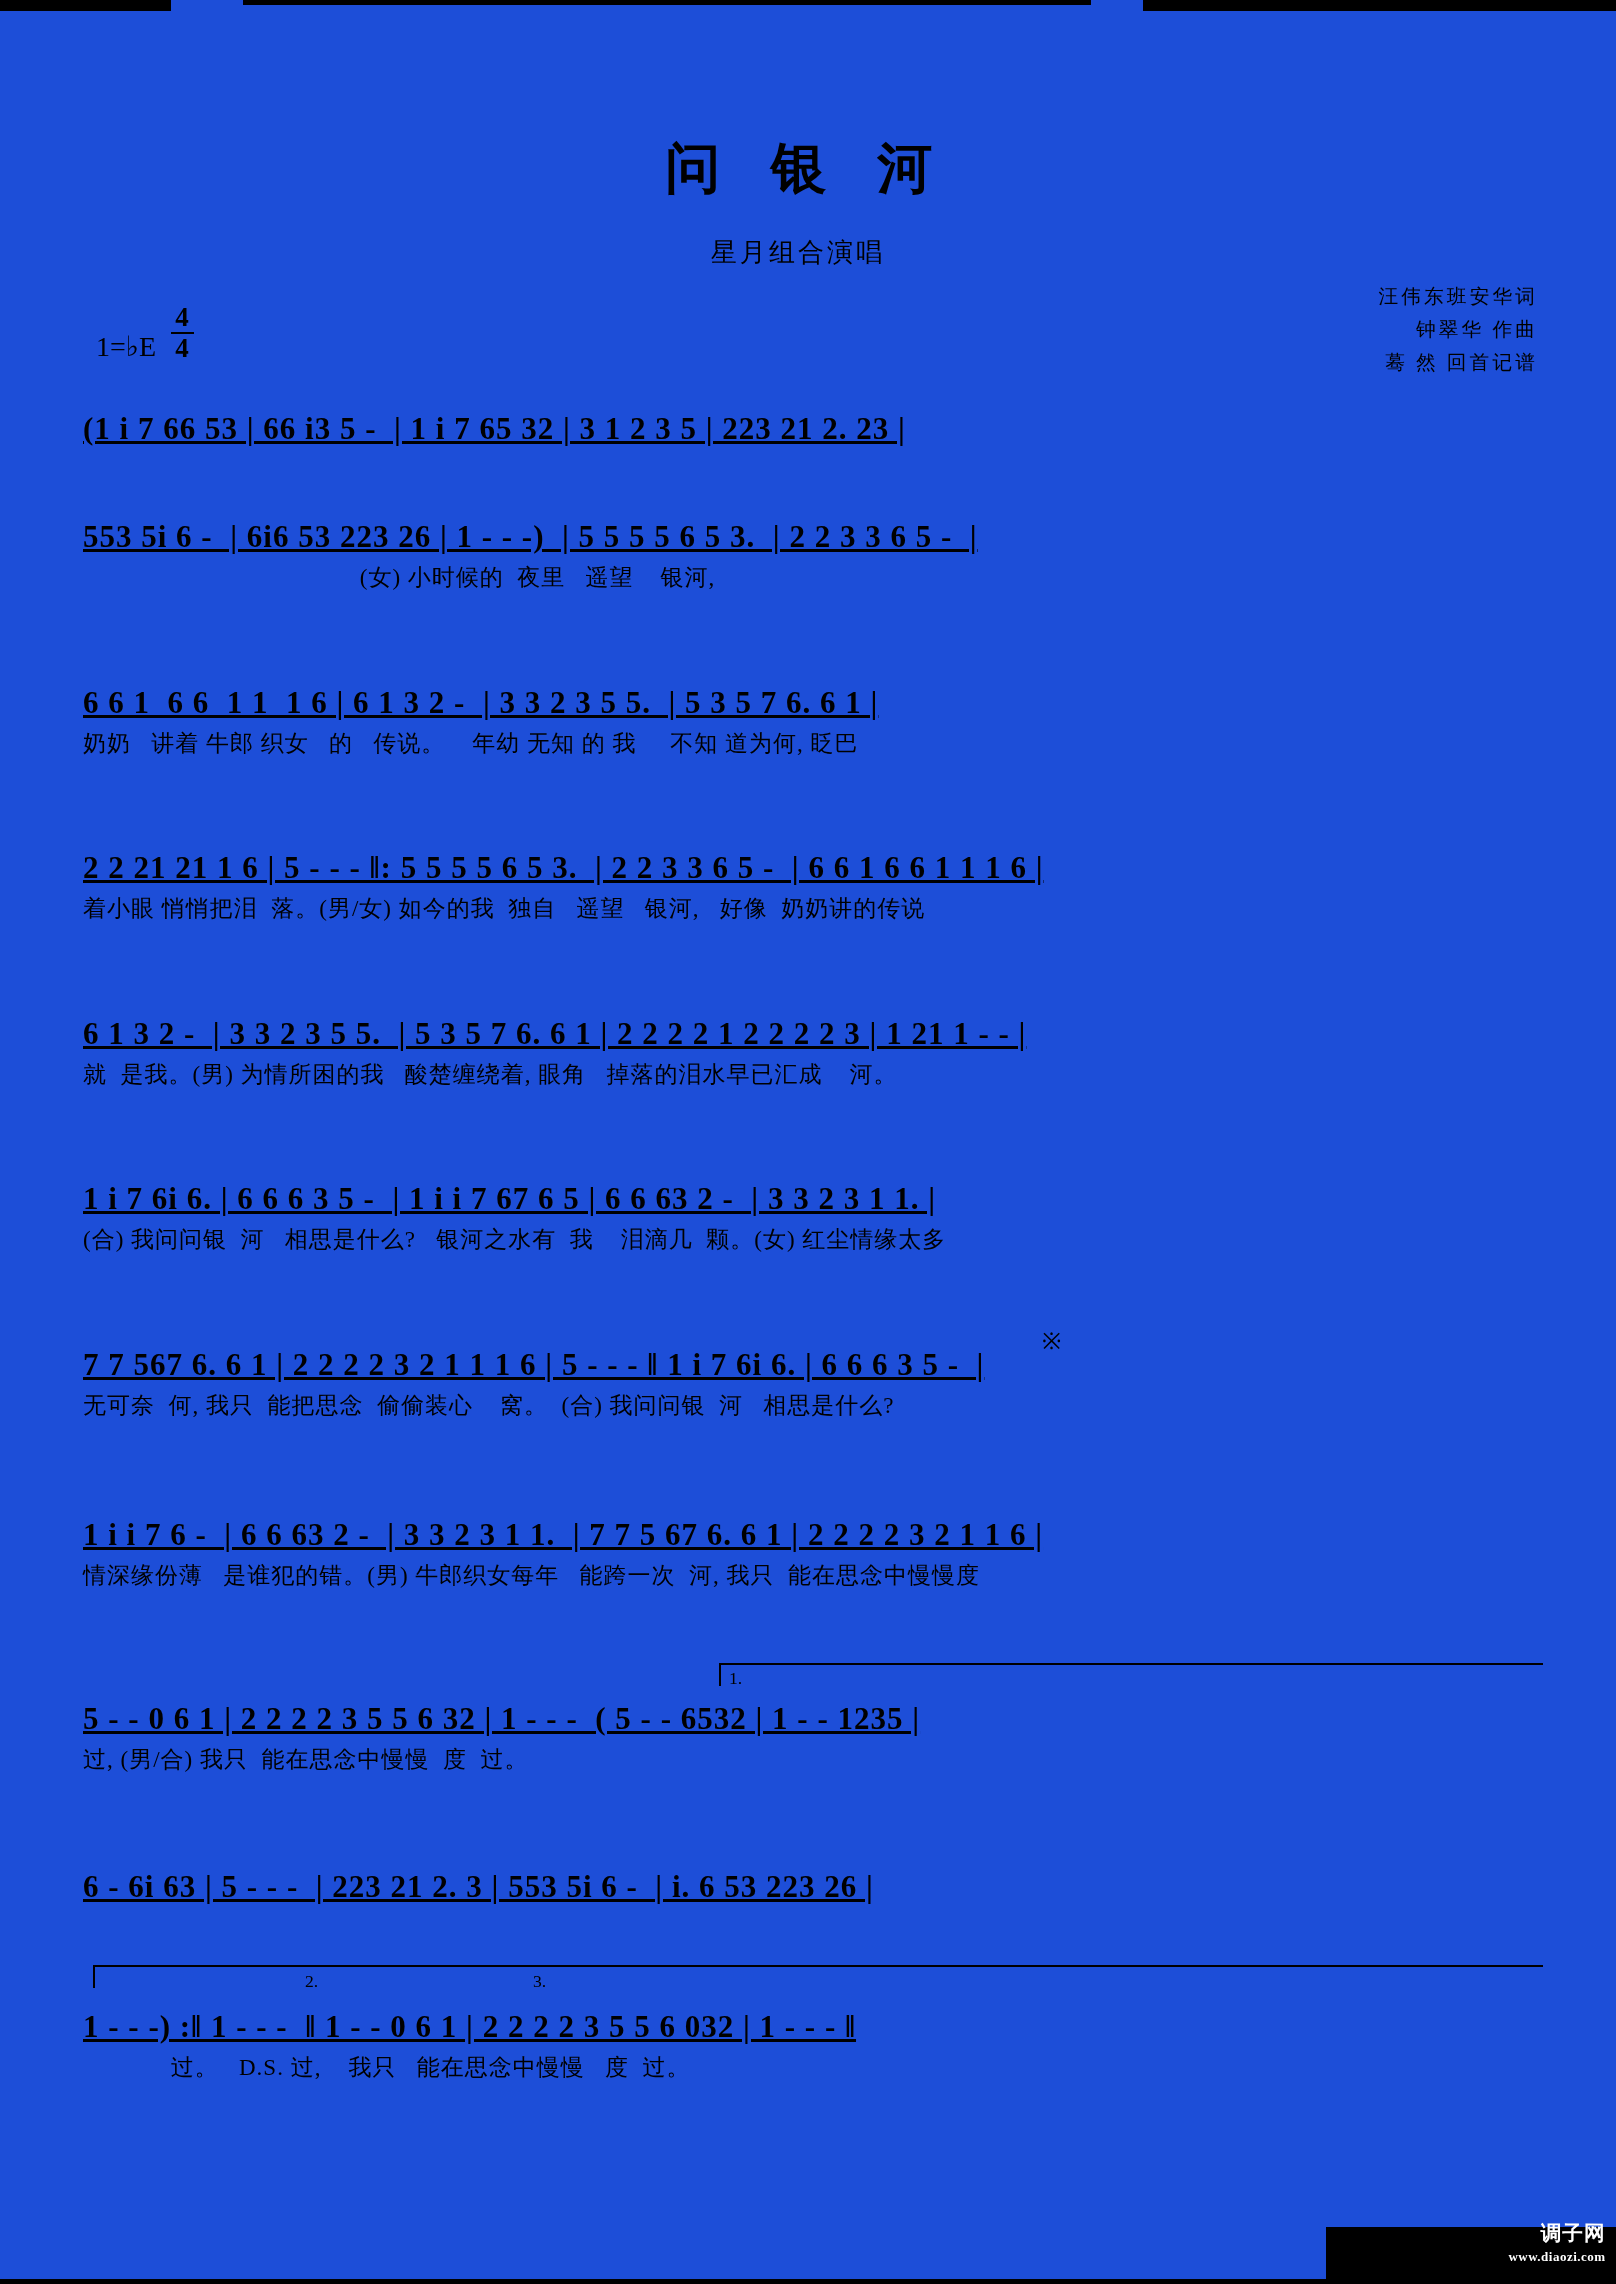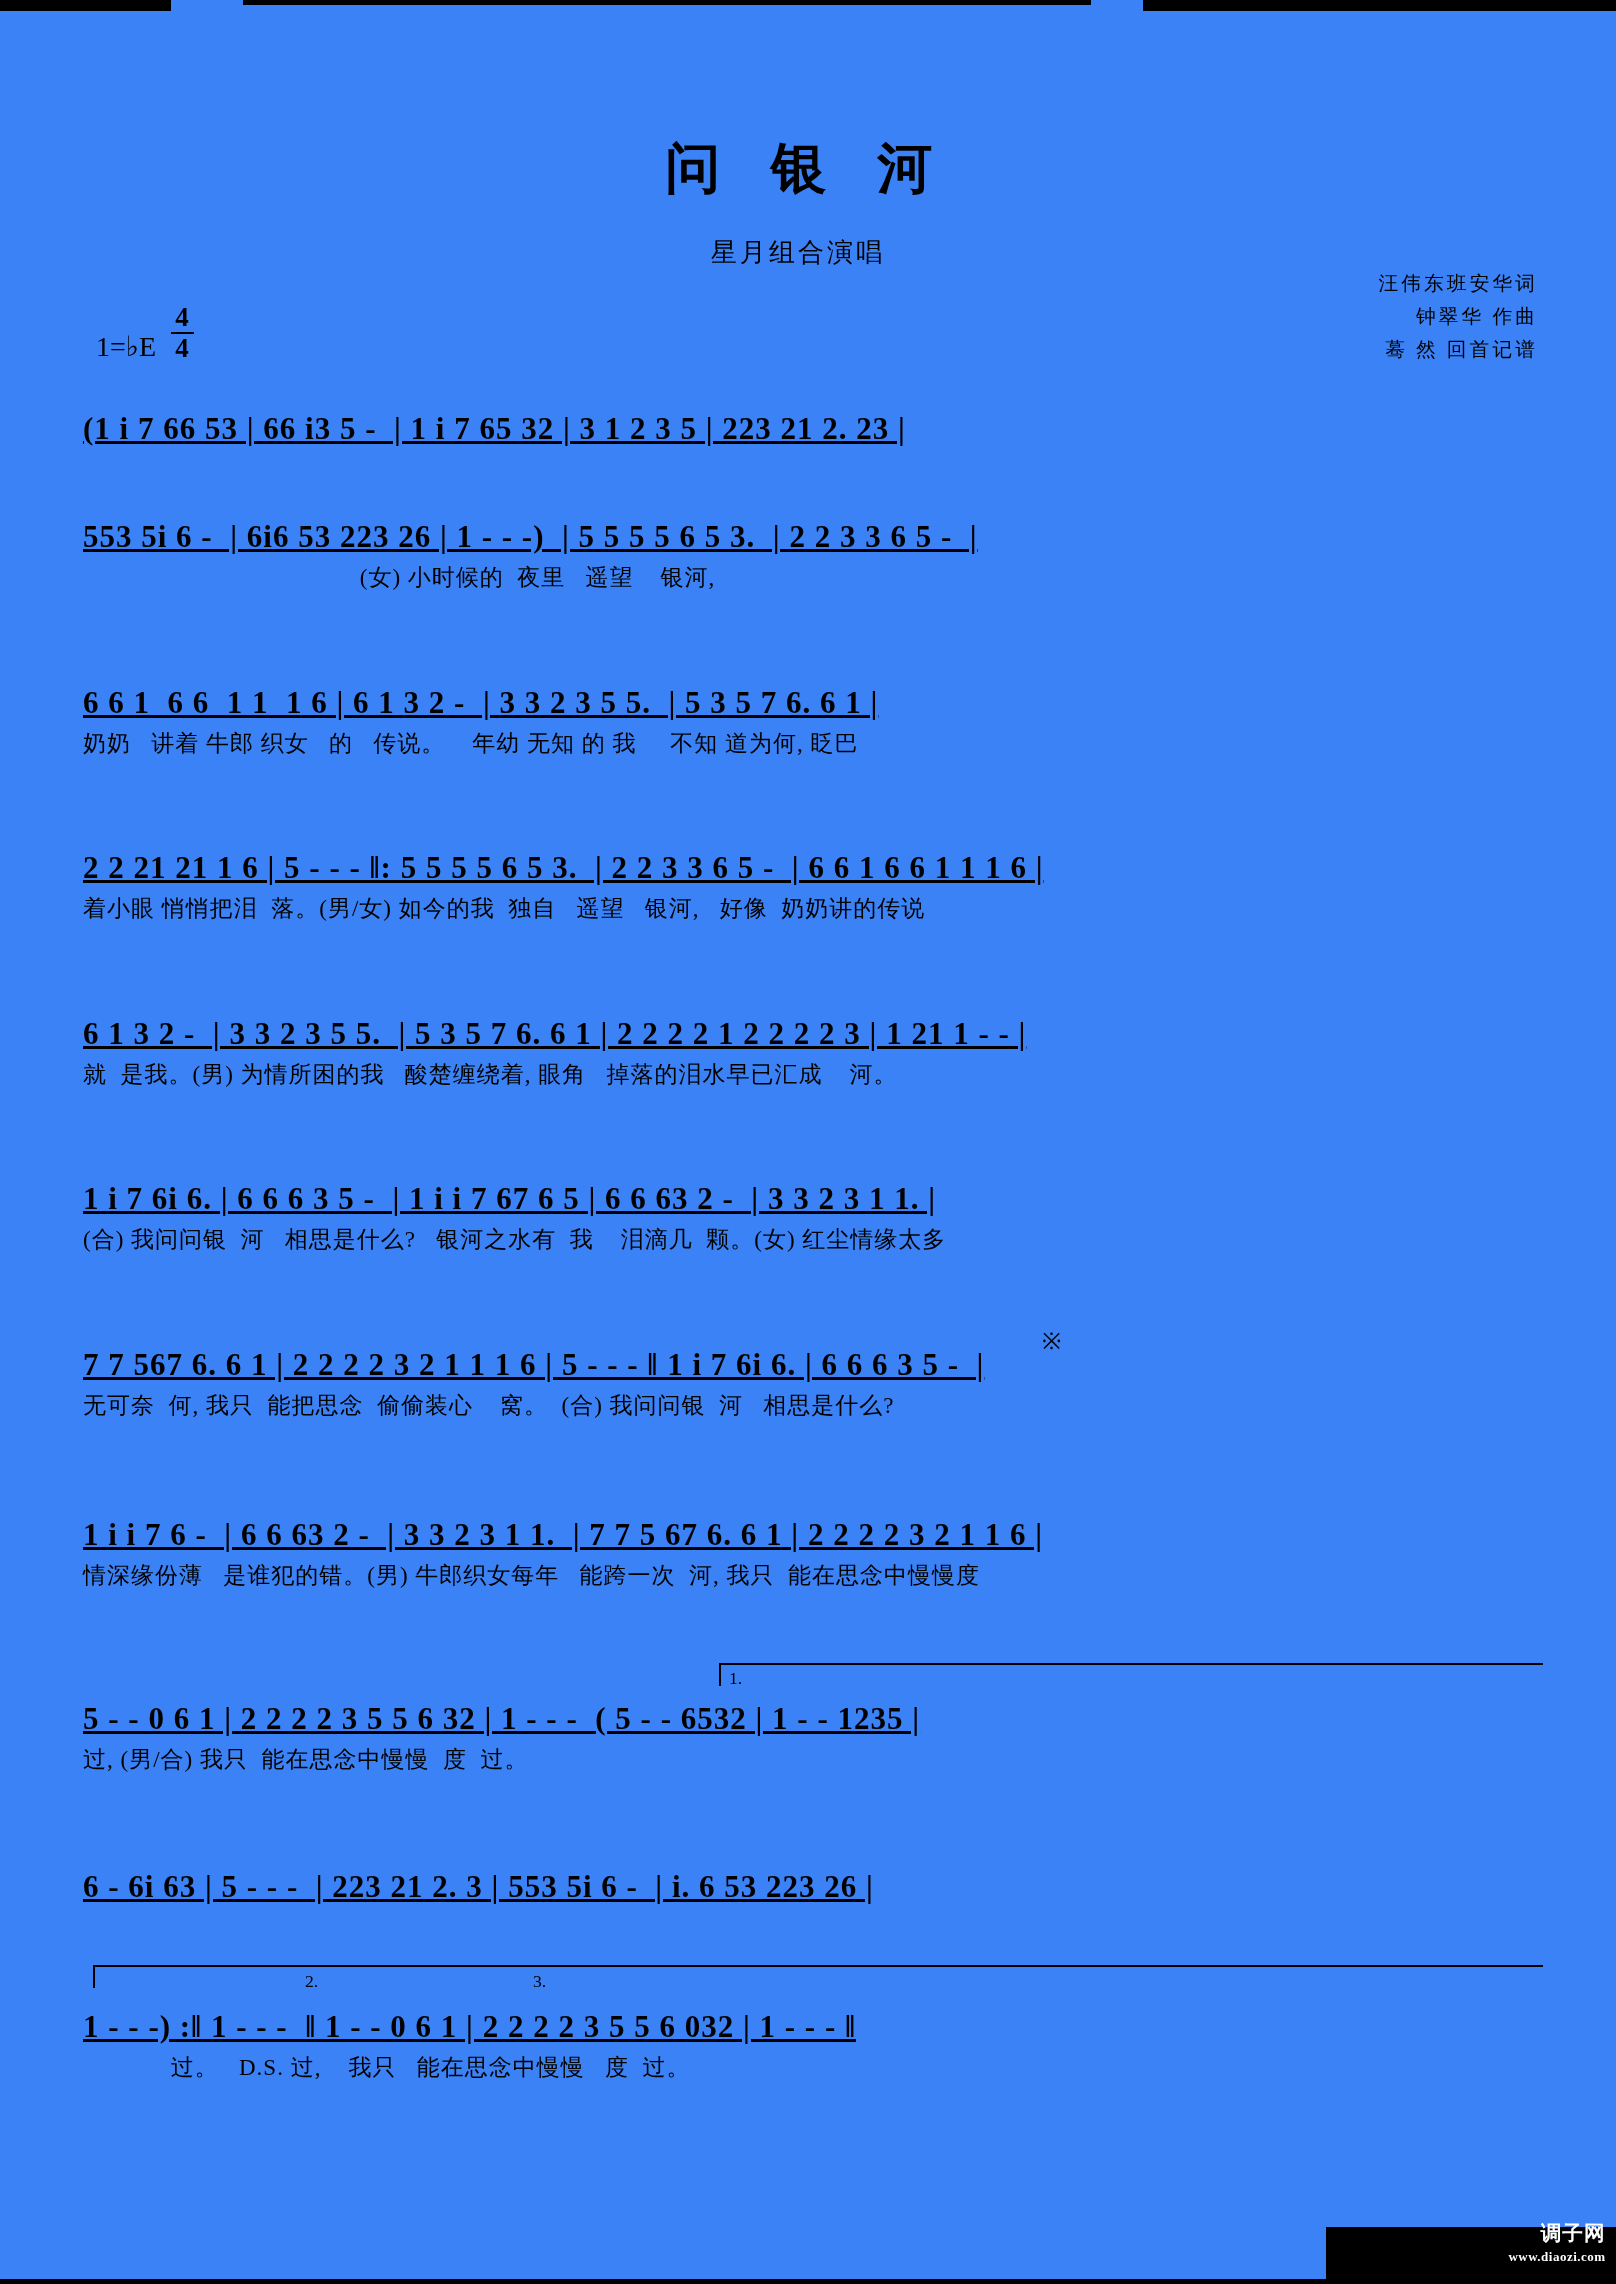--- a/index.html
+++ b/index.html
@@ -12,21 +12,21 @@
     height: 2284px;
     font-family: "Liberation Serif", serif;
     color: #000000;
     position: relative;
     overflow: hidden;
   }
   .page {
     position: relative;
     width: 1616px;
     height: 2284px;
-    background: #3b82f6;
+    background: #1d4ed8;
   }
   
   .corner-mark {
     position: absolute;
     background: #000;
   }
   .cm1 { left: 0px; top: 0px; width: 171px; height: 11.4px; }
   .cm2 { left: 243px; top: 0px; width: 848px; height: 5.2px; }
   .cm3 { left: 1143px; top: 0px; width: 473px; height: 11.4px; }
 
@@ -46,21 +46,21 @@
     top: 235px;
     left: 0;
     width: 1596px;
     text-align: center;
     font-size: 26px;
     letter-spacing: 3.1px;
   }
   .credits {
     position: absolute;
     right: 78px;
-    top: 267px;
+    top: 280px;
     text-align: right;
     font-size: 19.7px;
     line-height: 33px;
     letter-spacing: 3.1px;
   }
   .keysig {
     position: absolute;
     left: 96px;
     top: 305px;
     font-size: 28px;

